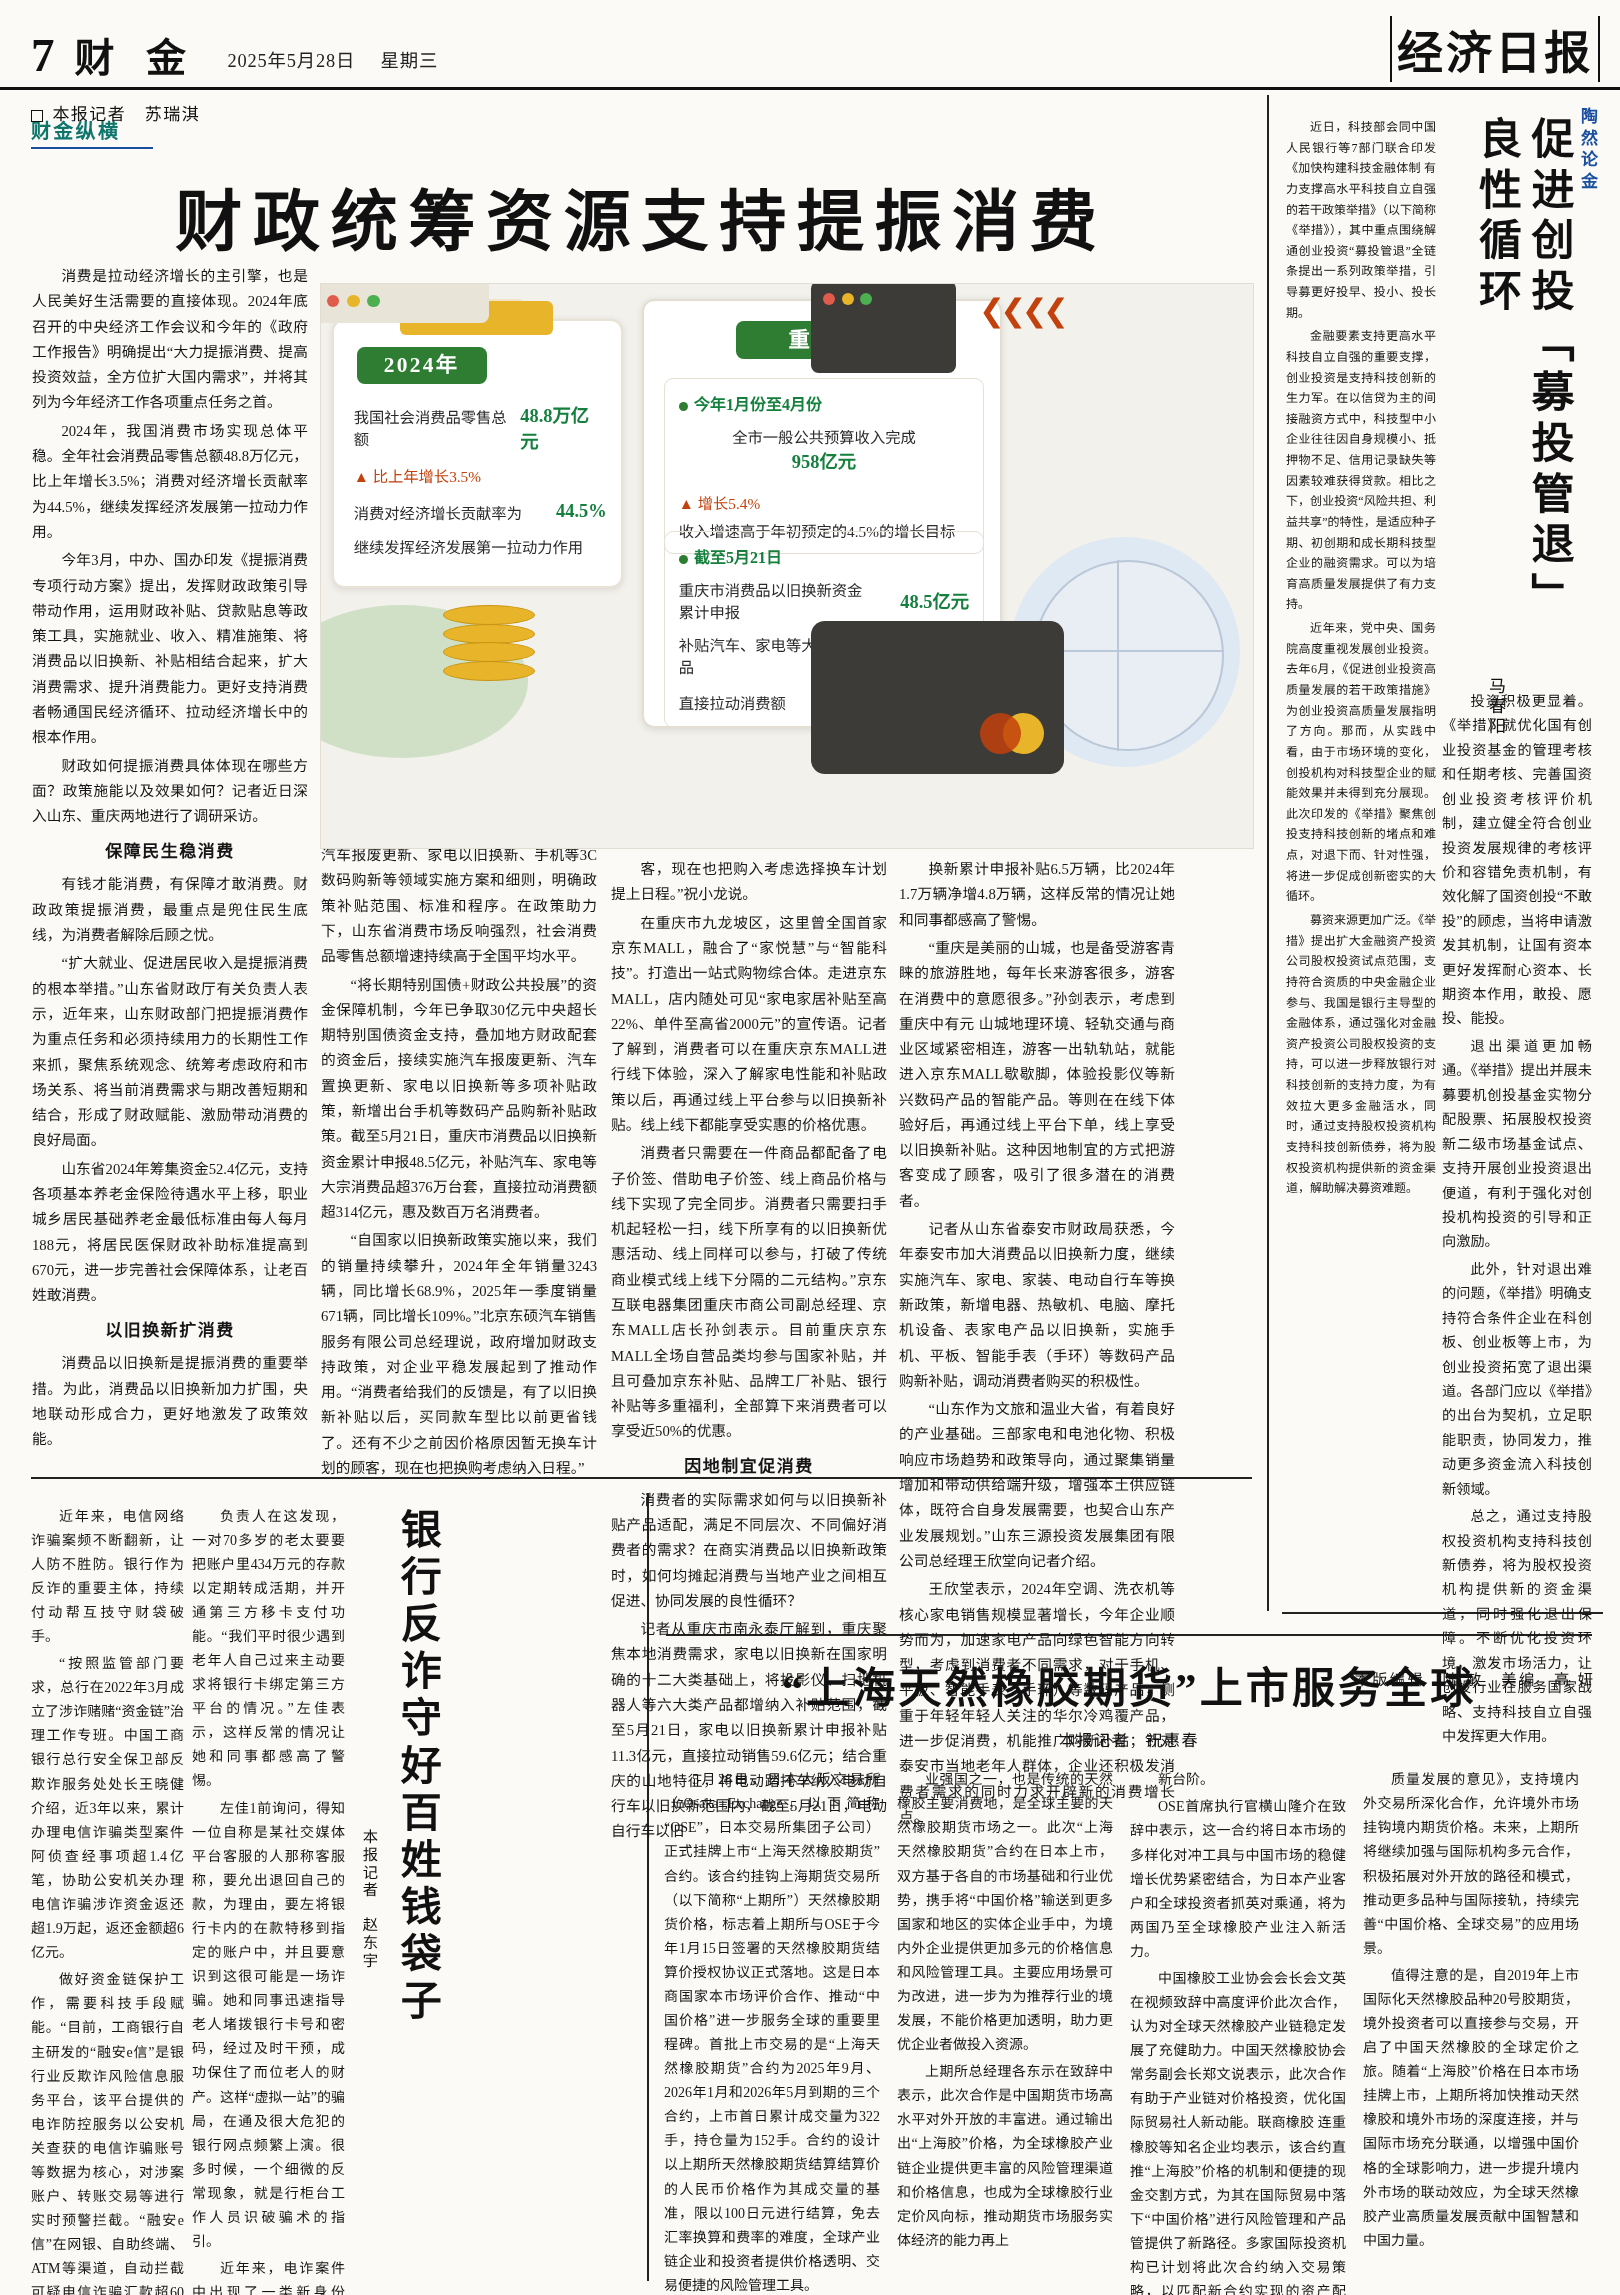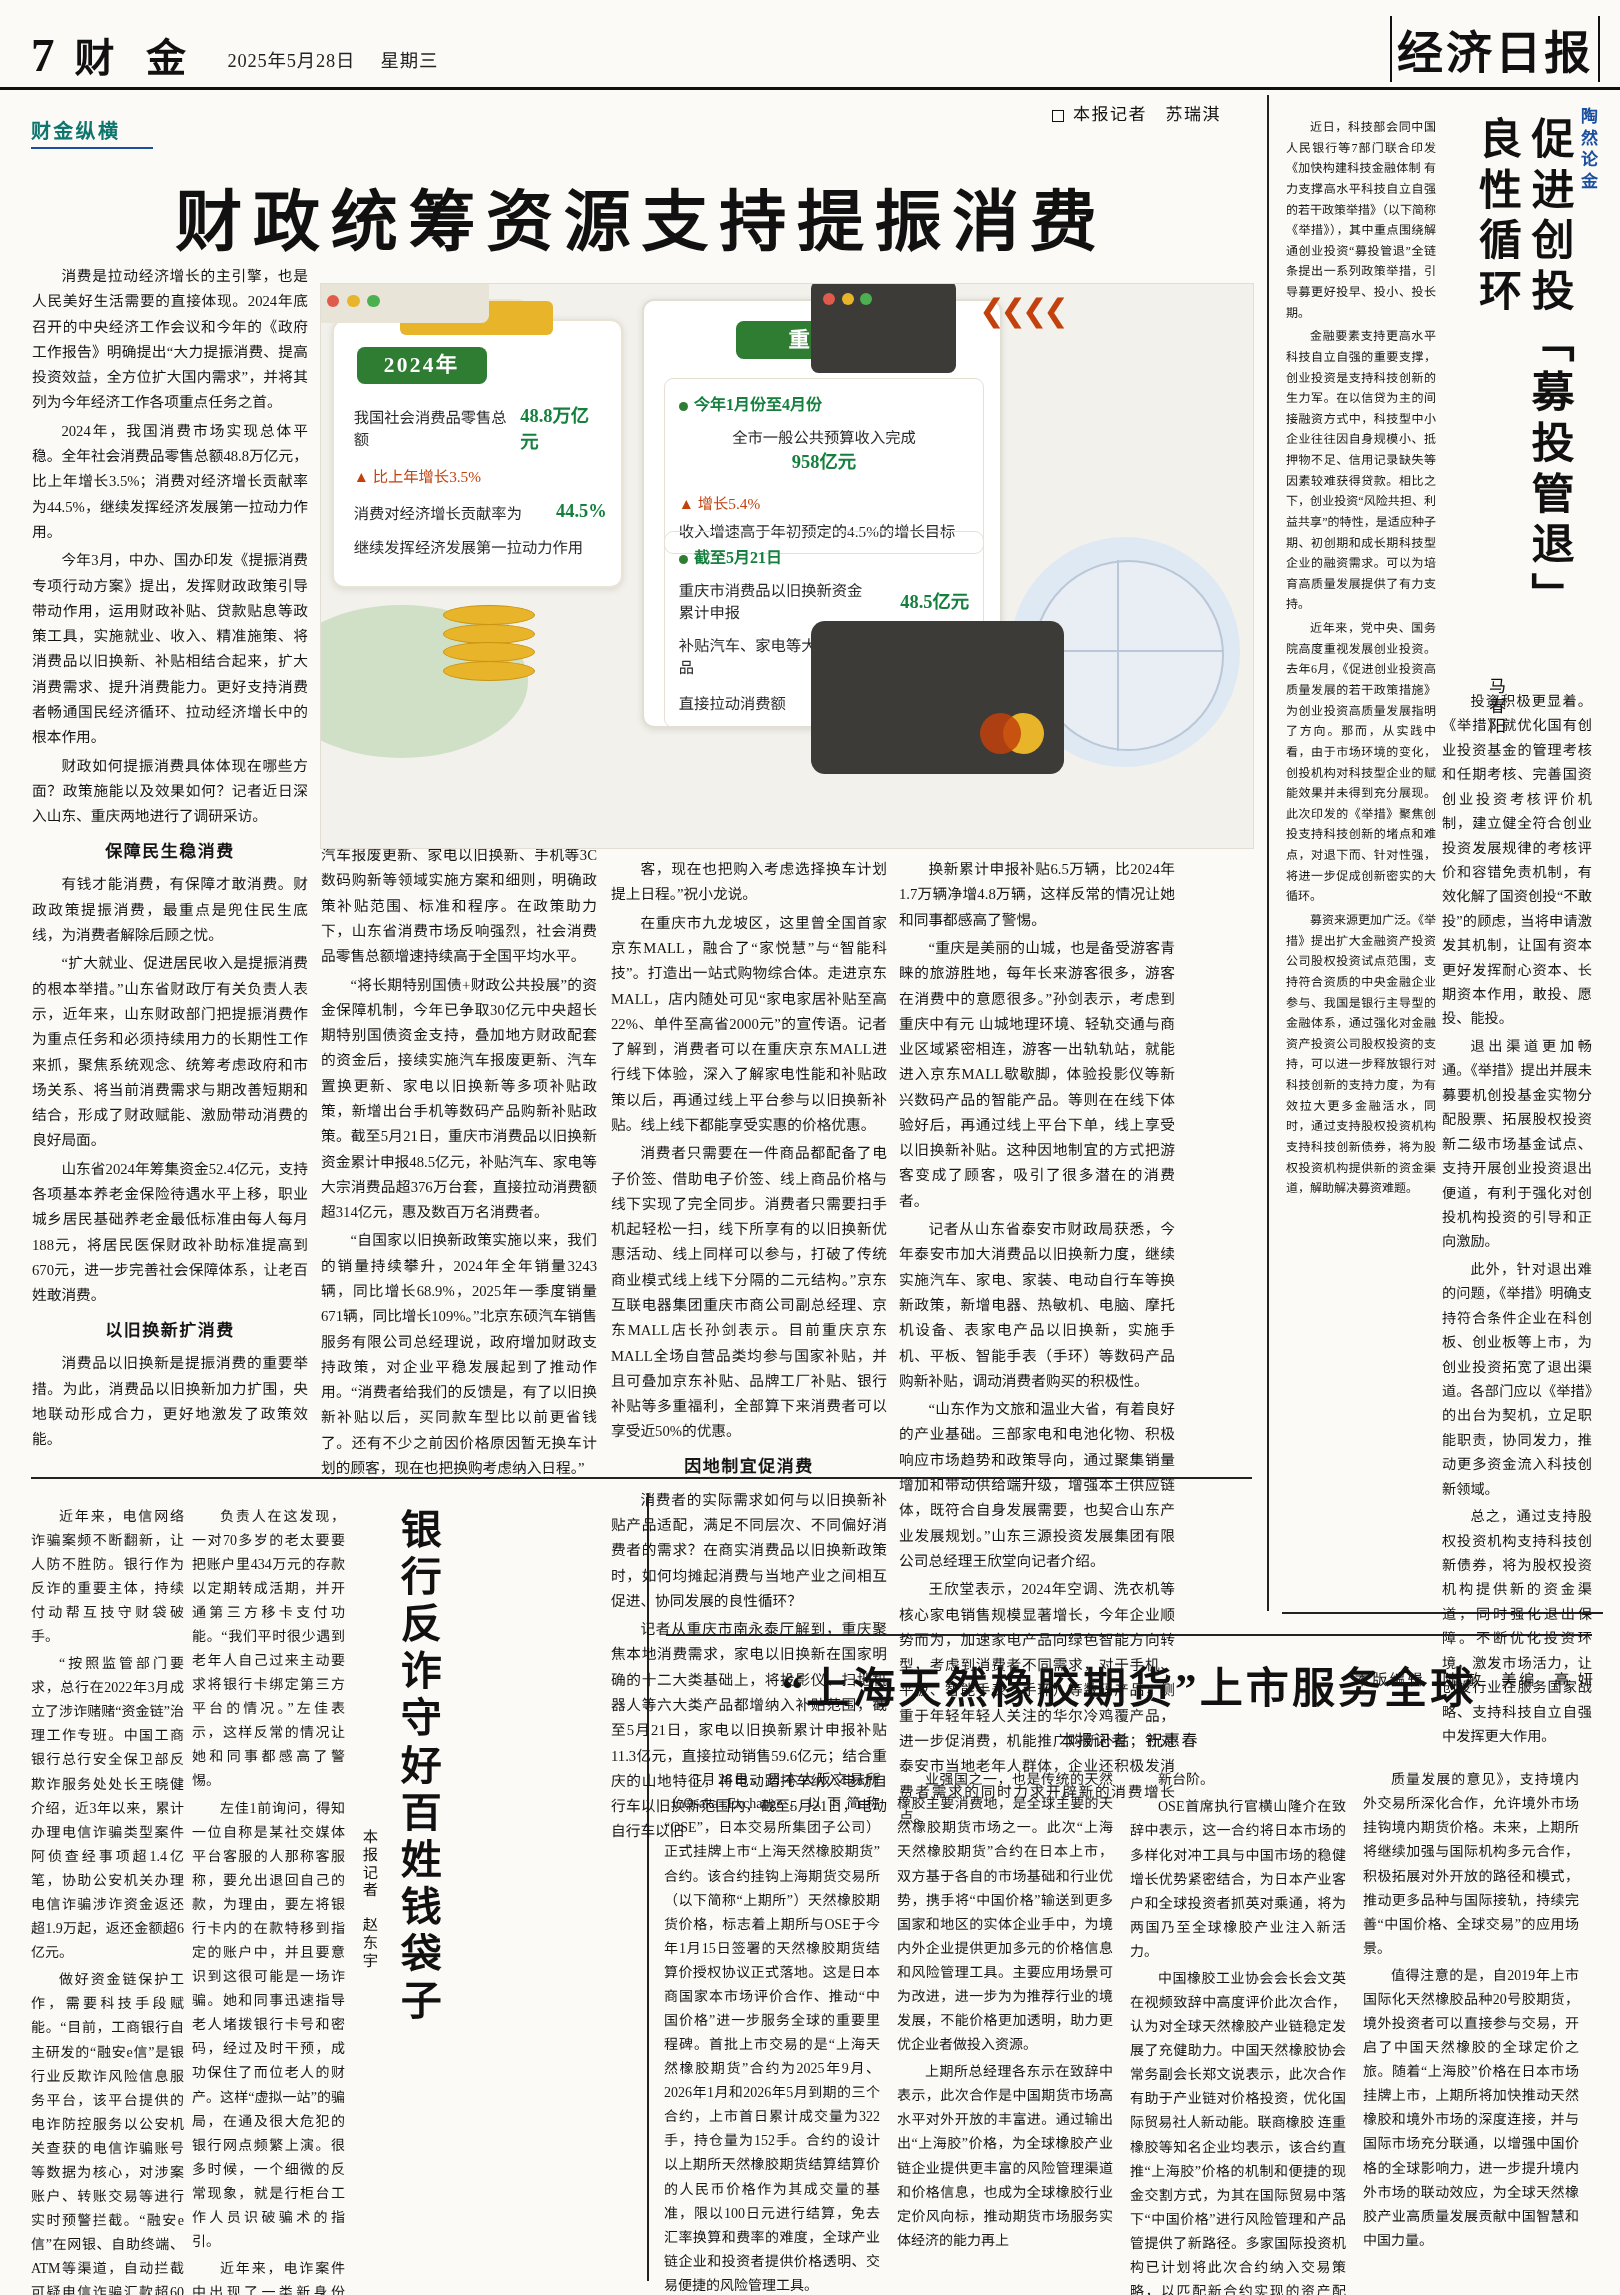--- a/index.html
+++ b/index.html
@@ -88,21 +88,21 @@
 
   .headline-main {
     font-size: 67px;
     font-weight: bold;
     letter-spacing: 10.7px;
     text-align: center;
     margin: 18.4px 0 7.7px 0;
     font-family: "Liberation Serif", serif;
   }
   .byline {
-    text-align: right;
+    text-align: left;
     font-size: 17px;
     letter-spacing: 1.5px;
     padding-right: 31px;
     margin-bottom: 8px;
   }
   .byline .box {
     display:inline-block;
     width: 12.2px; height: 12.2px;
     border: 1.5px solid #111;
     margin-right: 9.2px;

